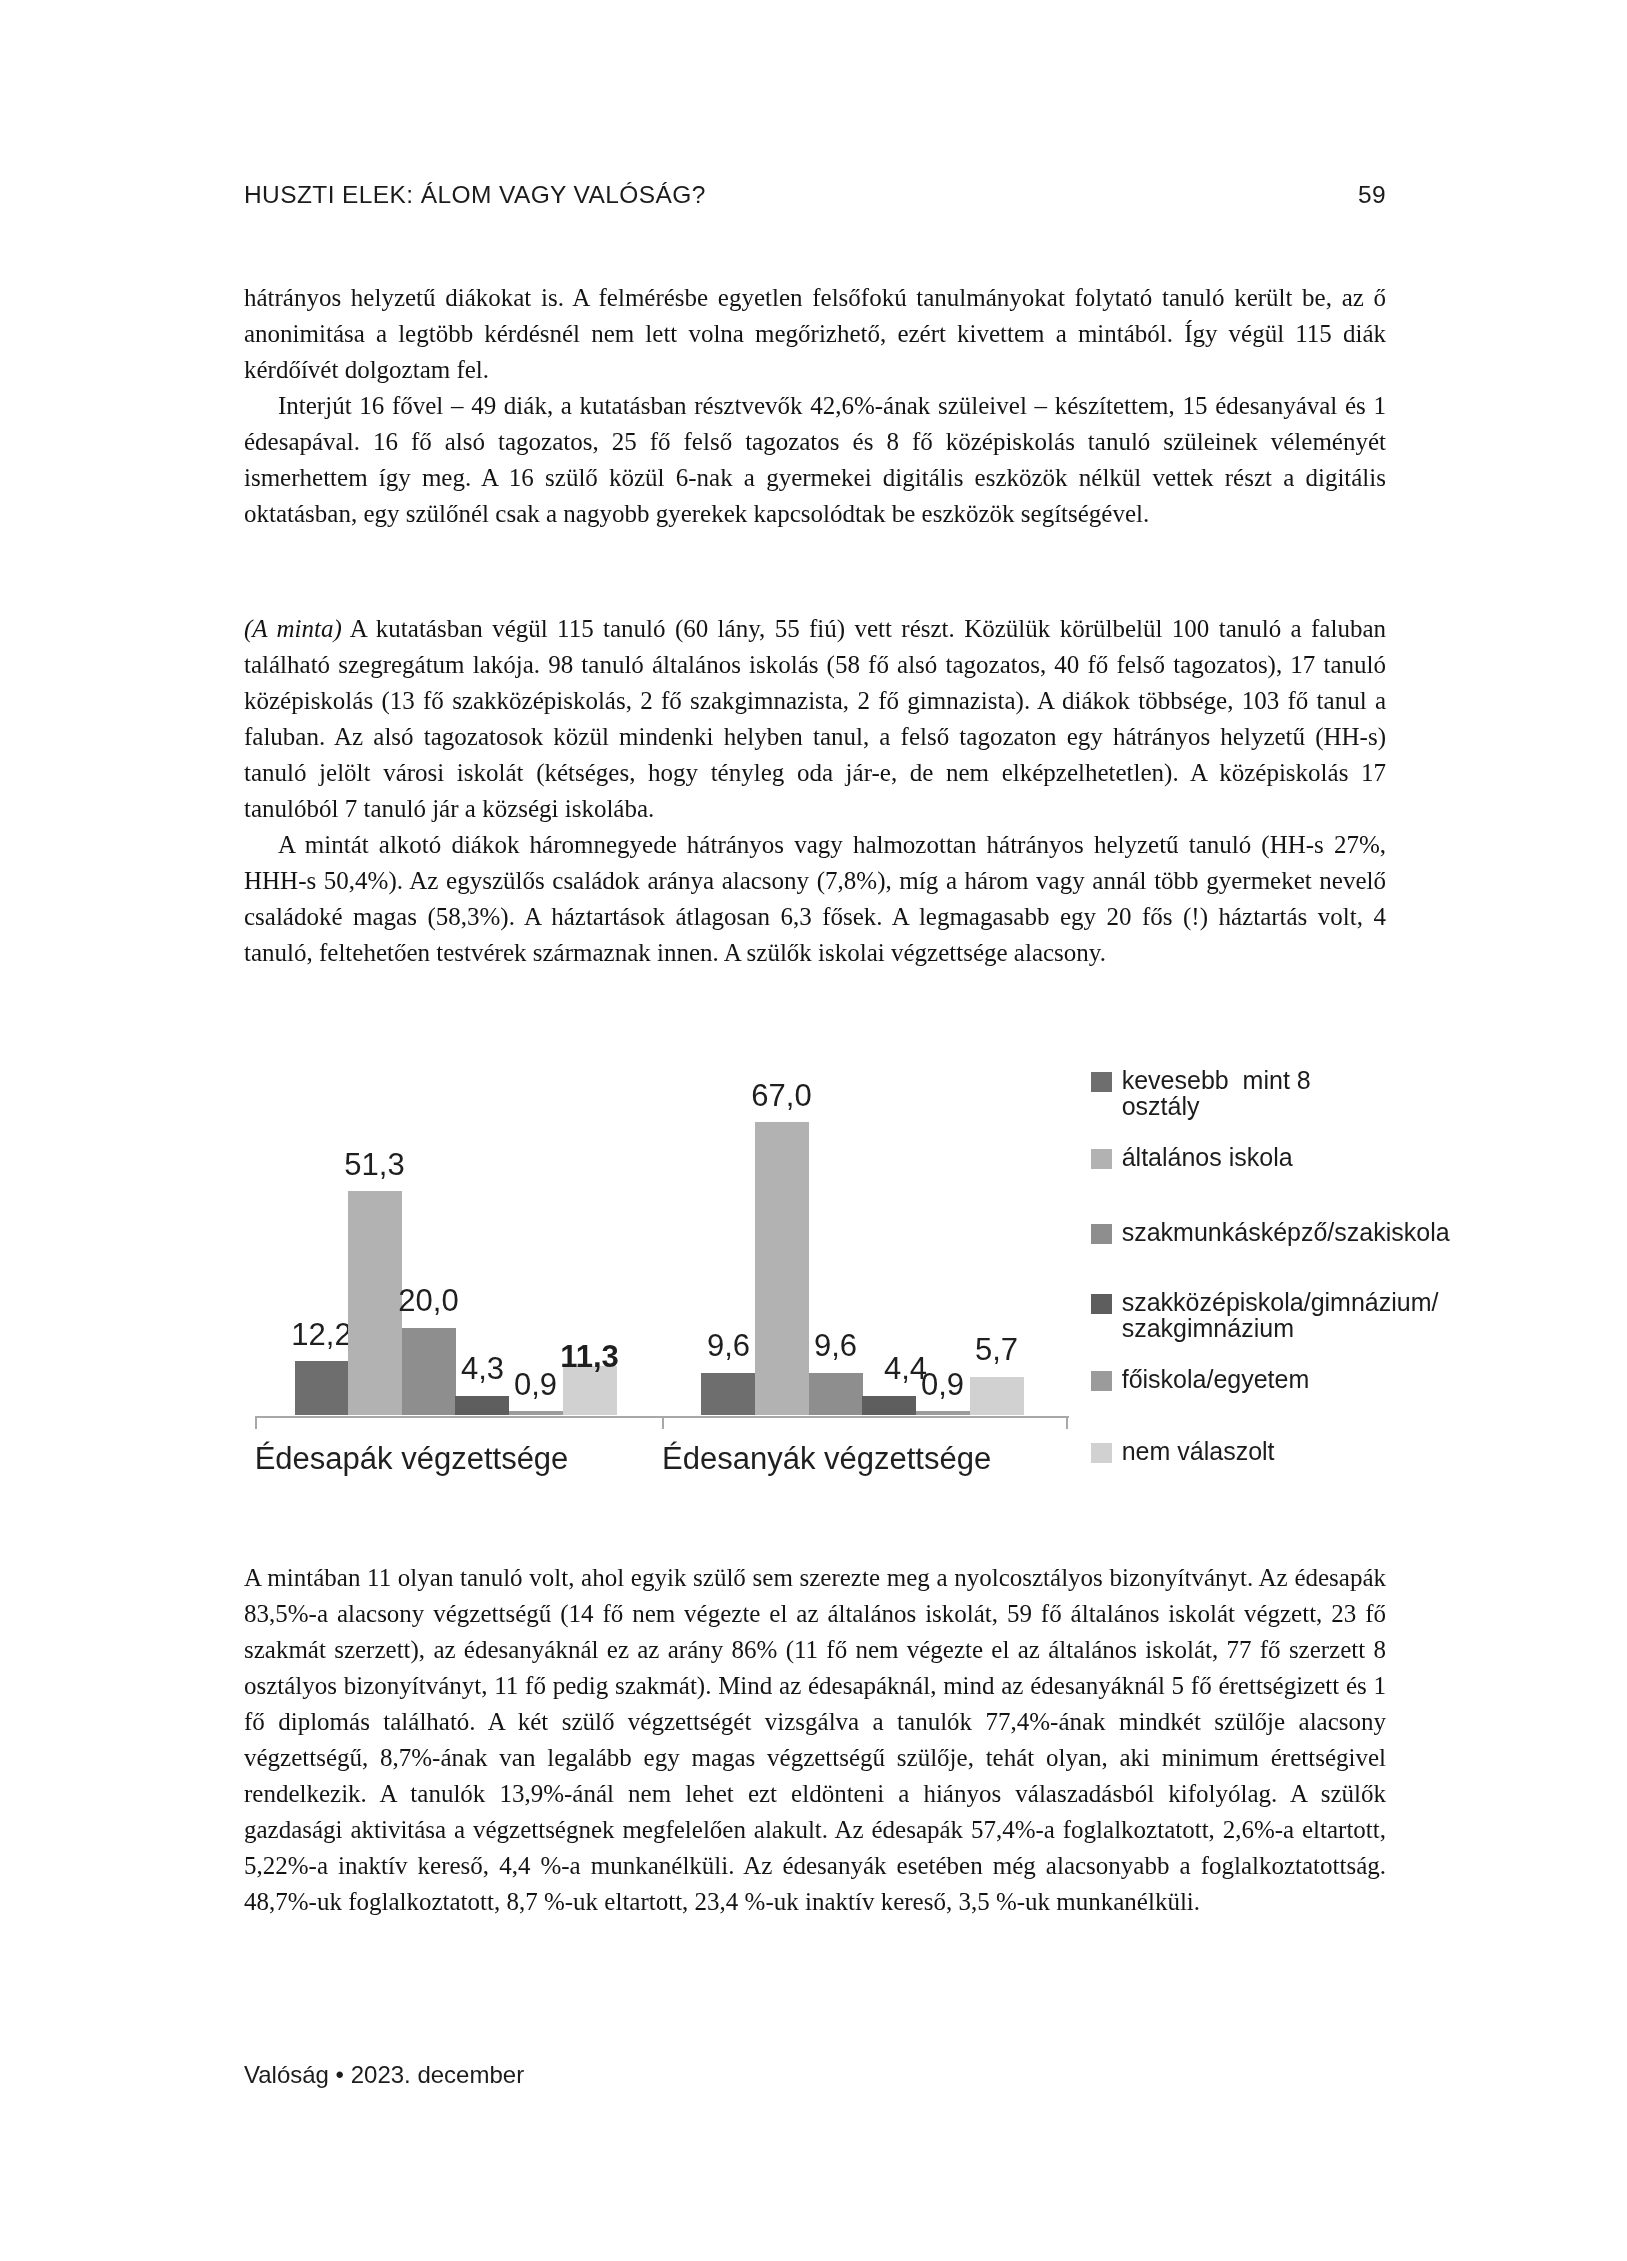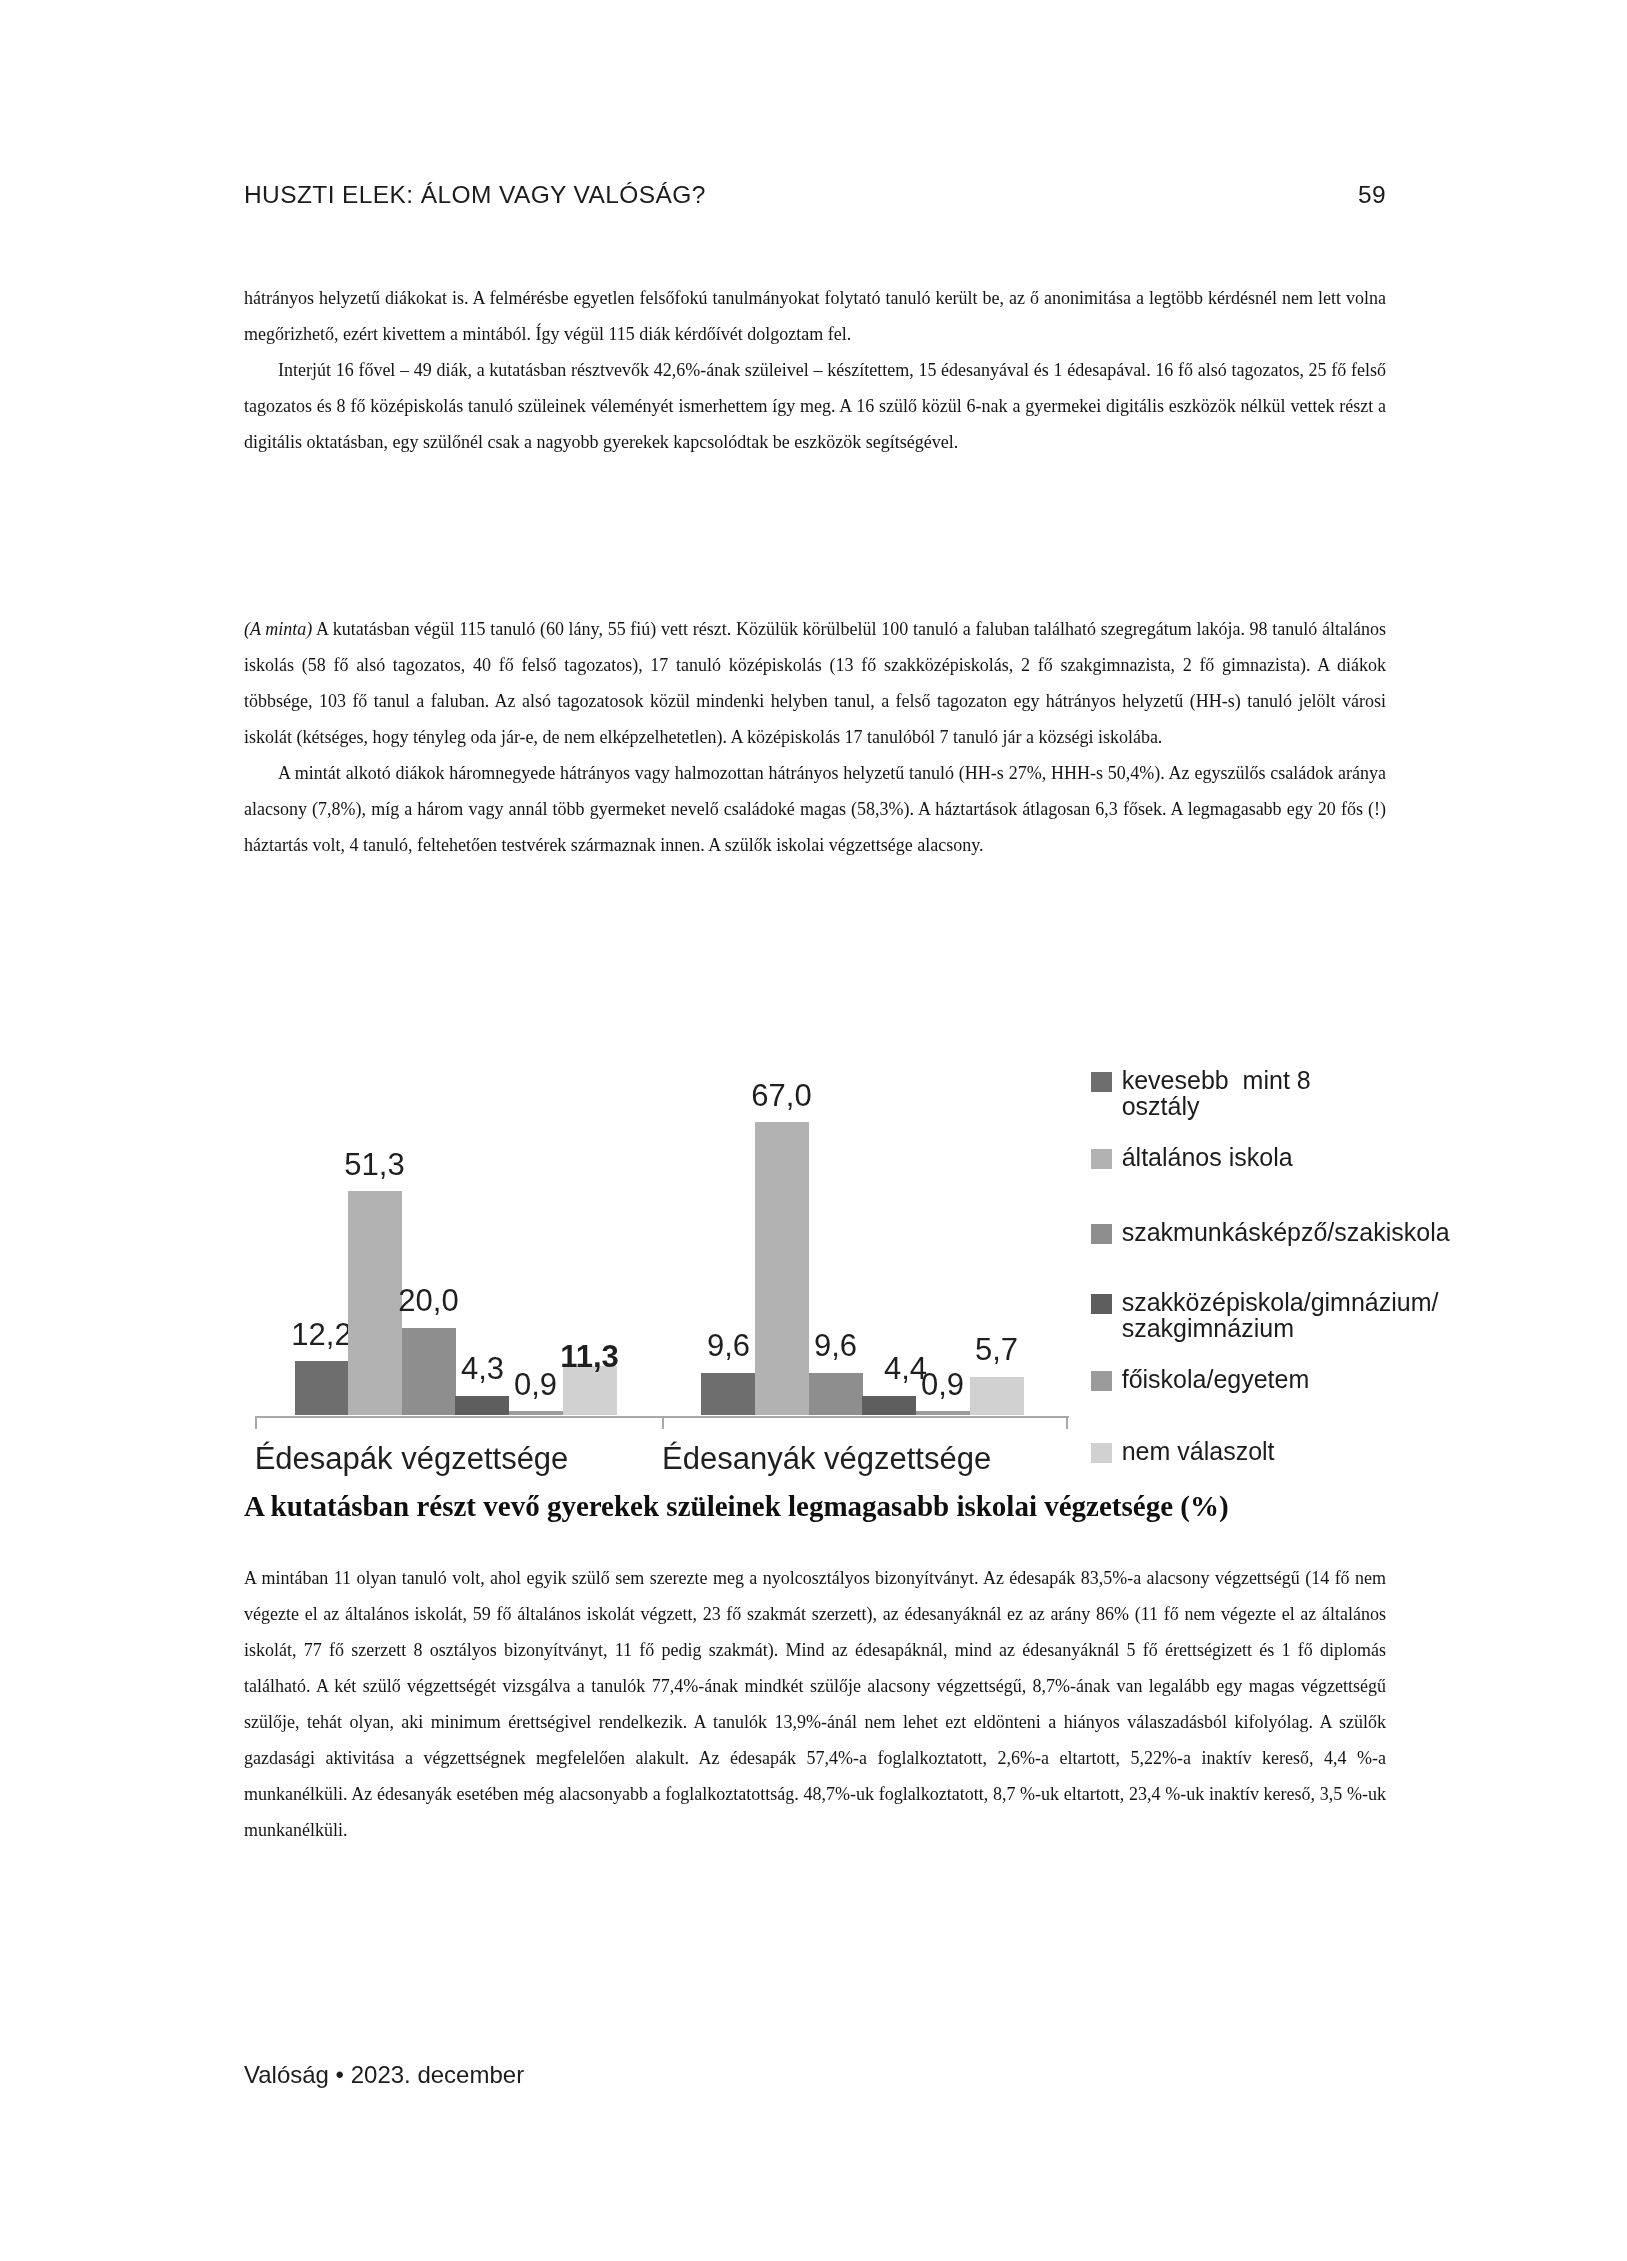--- a/index.html
+++ b/index.html
@@ -12,21 +12,21 @@
   
   .running-head {
     position:absolute; left:244px; top:181px; width:1142px;
     font-family:"Liberation Sans", sans-serif; font-size:24.5px; color:#1c1c1c;
     letter-spacing:0.4px;
     display:flex; justify-content:space-between; align-items:flex-end;
   }
   
   .textblock {
     position:absolute; left:244px; width:1142px;
-    font-size:18px; line-height:36px; text-align:justify; color:#141414;
+    font-size:25px; line-height:36px; text-align:justify; color:#141414;
   }
   .textblock p { margin:0; }
   .indent { text-indent:34px; }
   .lead-italic { font-style:italic; }
   #block1 { top:280px; }
   #block2 { top:611px; }
   #block3 { top:1560px; }
   
   .figure {
     position:absolute; left:244px; top:1041px; width:1142px; height:444px;
@@ -135,21 +135,20 @@
       <div class="bar" style="left: 565px; width: 54px; height: 42px; top: 332px; background: rgb(142, 142, 142);"></div>
       <div class="bar-value-label" style="left: 538px; top: 287px;">9,6</div>
       <div class="bar" style="left: 618px; width: 54px; height: 19px; top: 355px; background: rgb(94, 94, 94);"></div>
       <div class="bar-value-label" style="left: 608px; top: 310px;">4,4</div>
       <div class="bar" style="left: 672px; width: 54px; height: 3.8px; top: 370px; background: rgb(155, 155, 155);"></div>
       <div class="bar-value-label" style="left: 645px; top: 326px;">0,9</div>
       <div class="bar" style="left: 726px; width: 54px; height: 38px; top: 336px; background: rgb(209, 209, 209);"></div>
       <div class="bar-value-label" style="left: 699px; top: 291px;">5,7</div>
     </div>
 
-  <div class="figure-caption">A kutatásban részt vevő gyerekek szüleinek legmagasabb iskolai végzetsége (%)</div>
 
   <div class="textblock" id="block3">
     <p>A mintában 11 olyan tanuló volt, ahol egyik szülő sem szerezte meg a nyolcosztályos bizonyítványt. Az édesapák 83,5%-a alacsony végzettségű (14 fő nem végezte el az általános iskolát, 59 fő általános iskolát végzett, 23 fő szakmát szerzett), az édesanyáknál ez az arány 86% (11 fő nem végezte el az általános iskolát, 77 fő szerzett 8 osztályos bizonyítványt, 11 fő pedig szakmát). Mind az édesapáknál, mind az édesanyáknál 5 fő érettségizett és 1 fő diplomás található. A két szülő végzettségét vizsgálva a tanulók 77,4%-ának mindkét szülője alacsony végzettségű, 8,7%-ának van legalább egy magas végzettségű szülője, tehát olyan, aki minimum érettségivel rendelkezik. A tanulók 13,9%-ánál nem lehet ezt eldönteni a hiányos válaszadásból kifolyólag. A szülők gazdasági aktivitása a végzettségnek megfelelően alakult. Az édesapák 57,4%-a foglalkoztatott, 2,6%-a eltartott, 5,22%-a inaktív kereső, 4,4 %-a munkanélküli. Az édesanyák esetében még alacsonyabb a foglalkoztatottság. 48,7%-uk foglalkoztatott, 8,7 %-uk eltartott, 23,4 %-uk inaktív kereső, 3,5 %-uk munkanélküli.</p>
   </div>
 
   <div class="footer">Valóság • 2023. december</div>
 
 </div>
 
 

